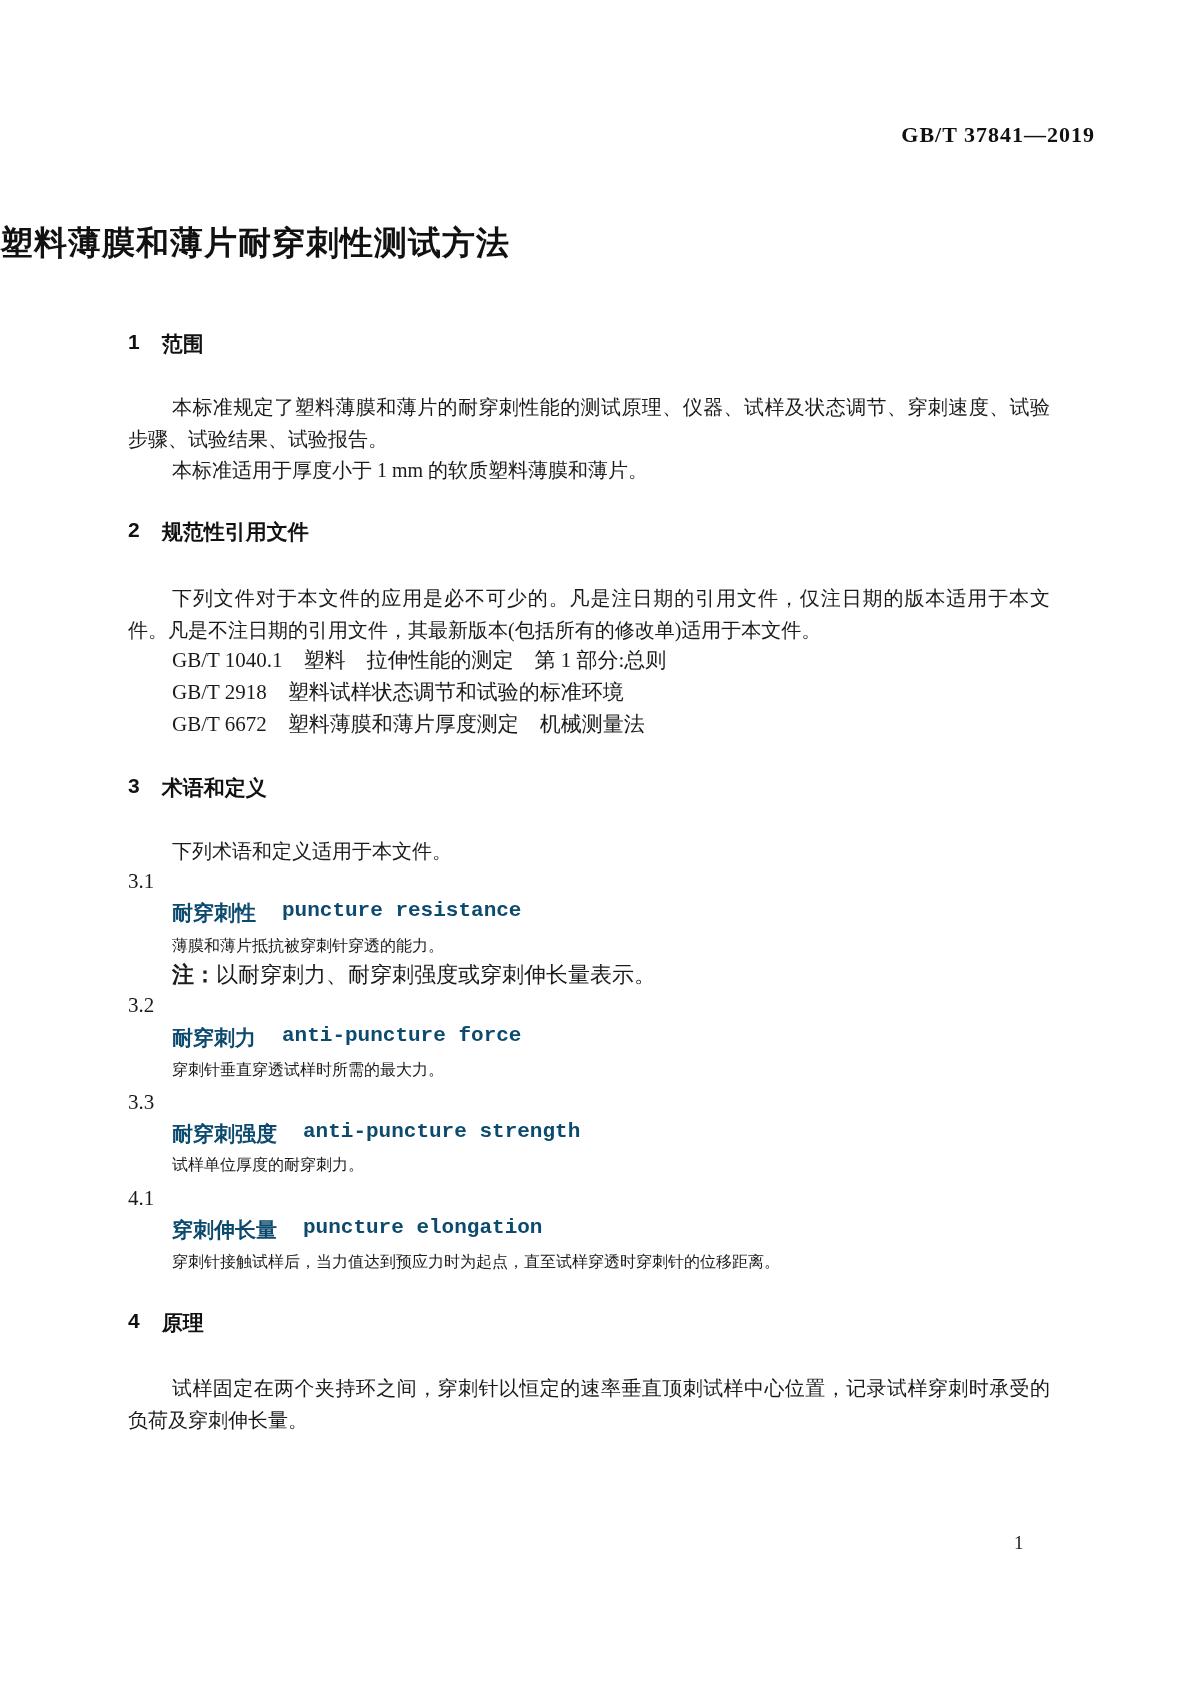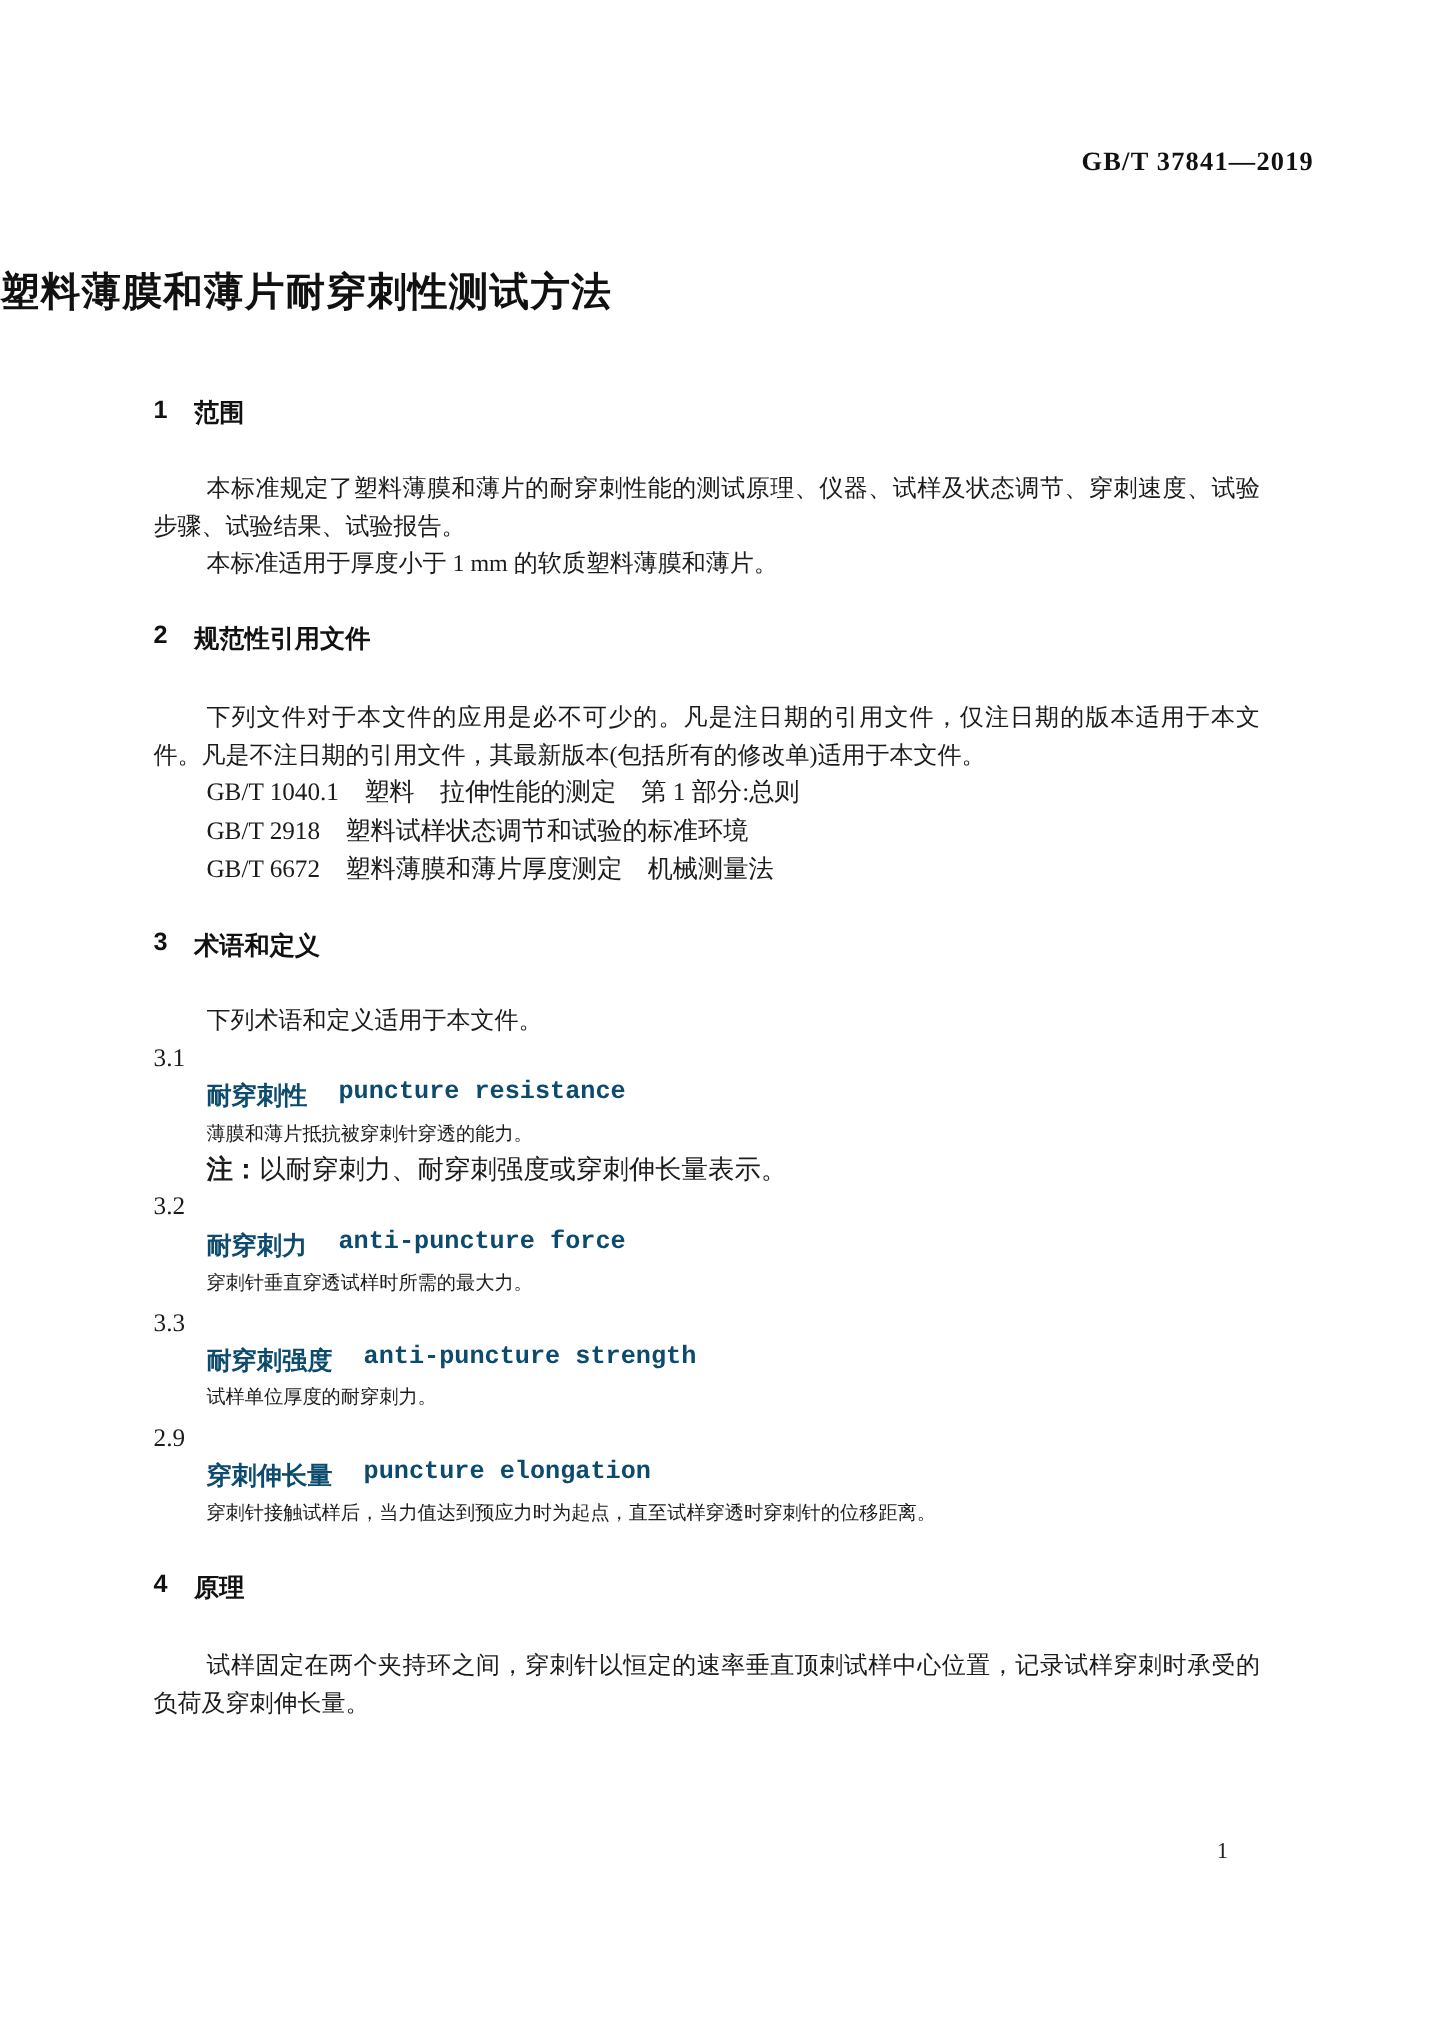--- a/index.html
+++ b/index.html
@@ -172,21 +172,21 @@
   </div>
   <div class="abs term-def" style="top:1054px">穿刺针垂直穿透试样时所需的最大力。</div>
 
   <div class="abs term-num" style="top:1090px">3.3</div>
   <div class="abs term-def" style="top:1149px">试样单位厚度的耐穿刺力。</div>
   <div class="abs term-line" style="top:1120px">
     <span class="term-zh">耐穿刺强度</span>
     <span class="term-en">anti-puncture strength</span>
   </div>
 
-  <div class="abs term-num" style="top:1186px">2.9</div>
+  <div class="abs term-num" style="top:1186px">4.1</div>
   <div class="abs term-def" style="top:1246px">穿刺针接触试样后，当力值达到预应力时为起点，直至试样穿透时穿刺针的位移距离。</div>
   <div class="abs term-line" style="top:1216px">
     <span class="term-zh">穿刺伸长量</span>
     <span class="term-en">puncture elongation</span>
   </div>
 
   <div class="abs sec-heading" style="top:1309px">
     <span class="sec-num">4</span>
     <span>原理</span>
   </div>

